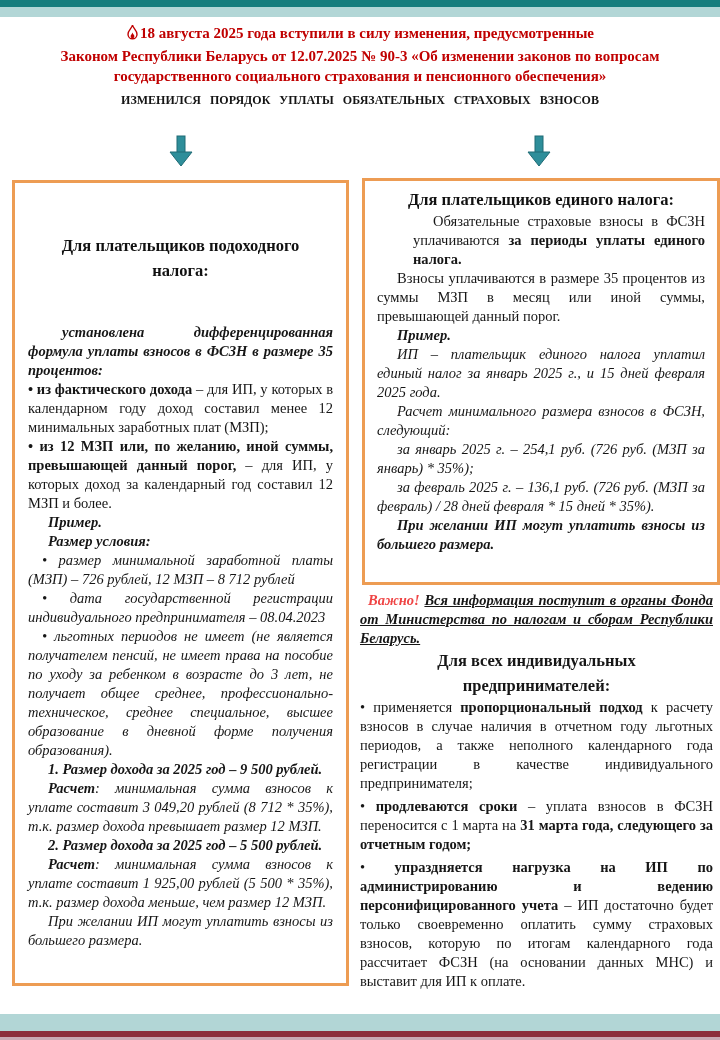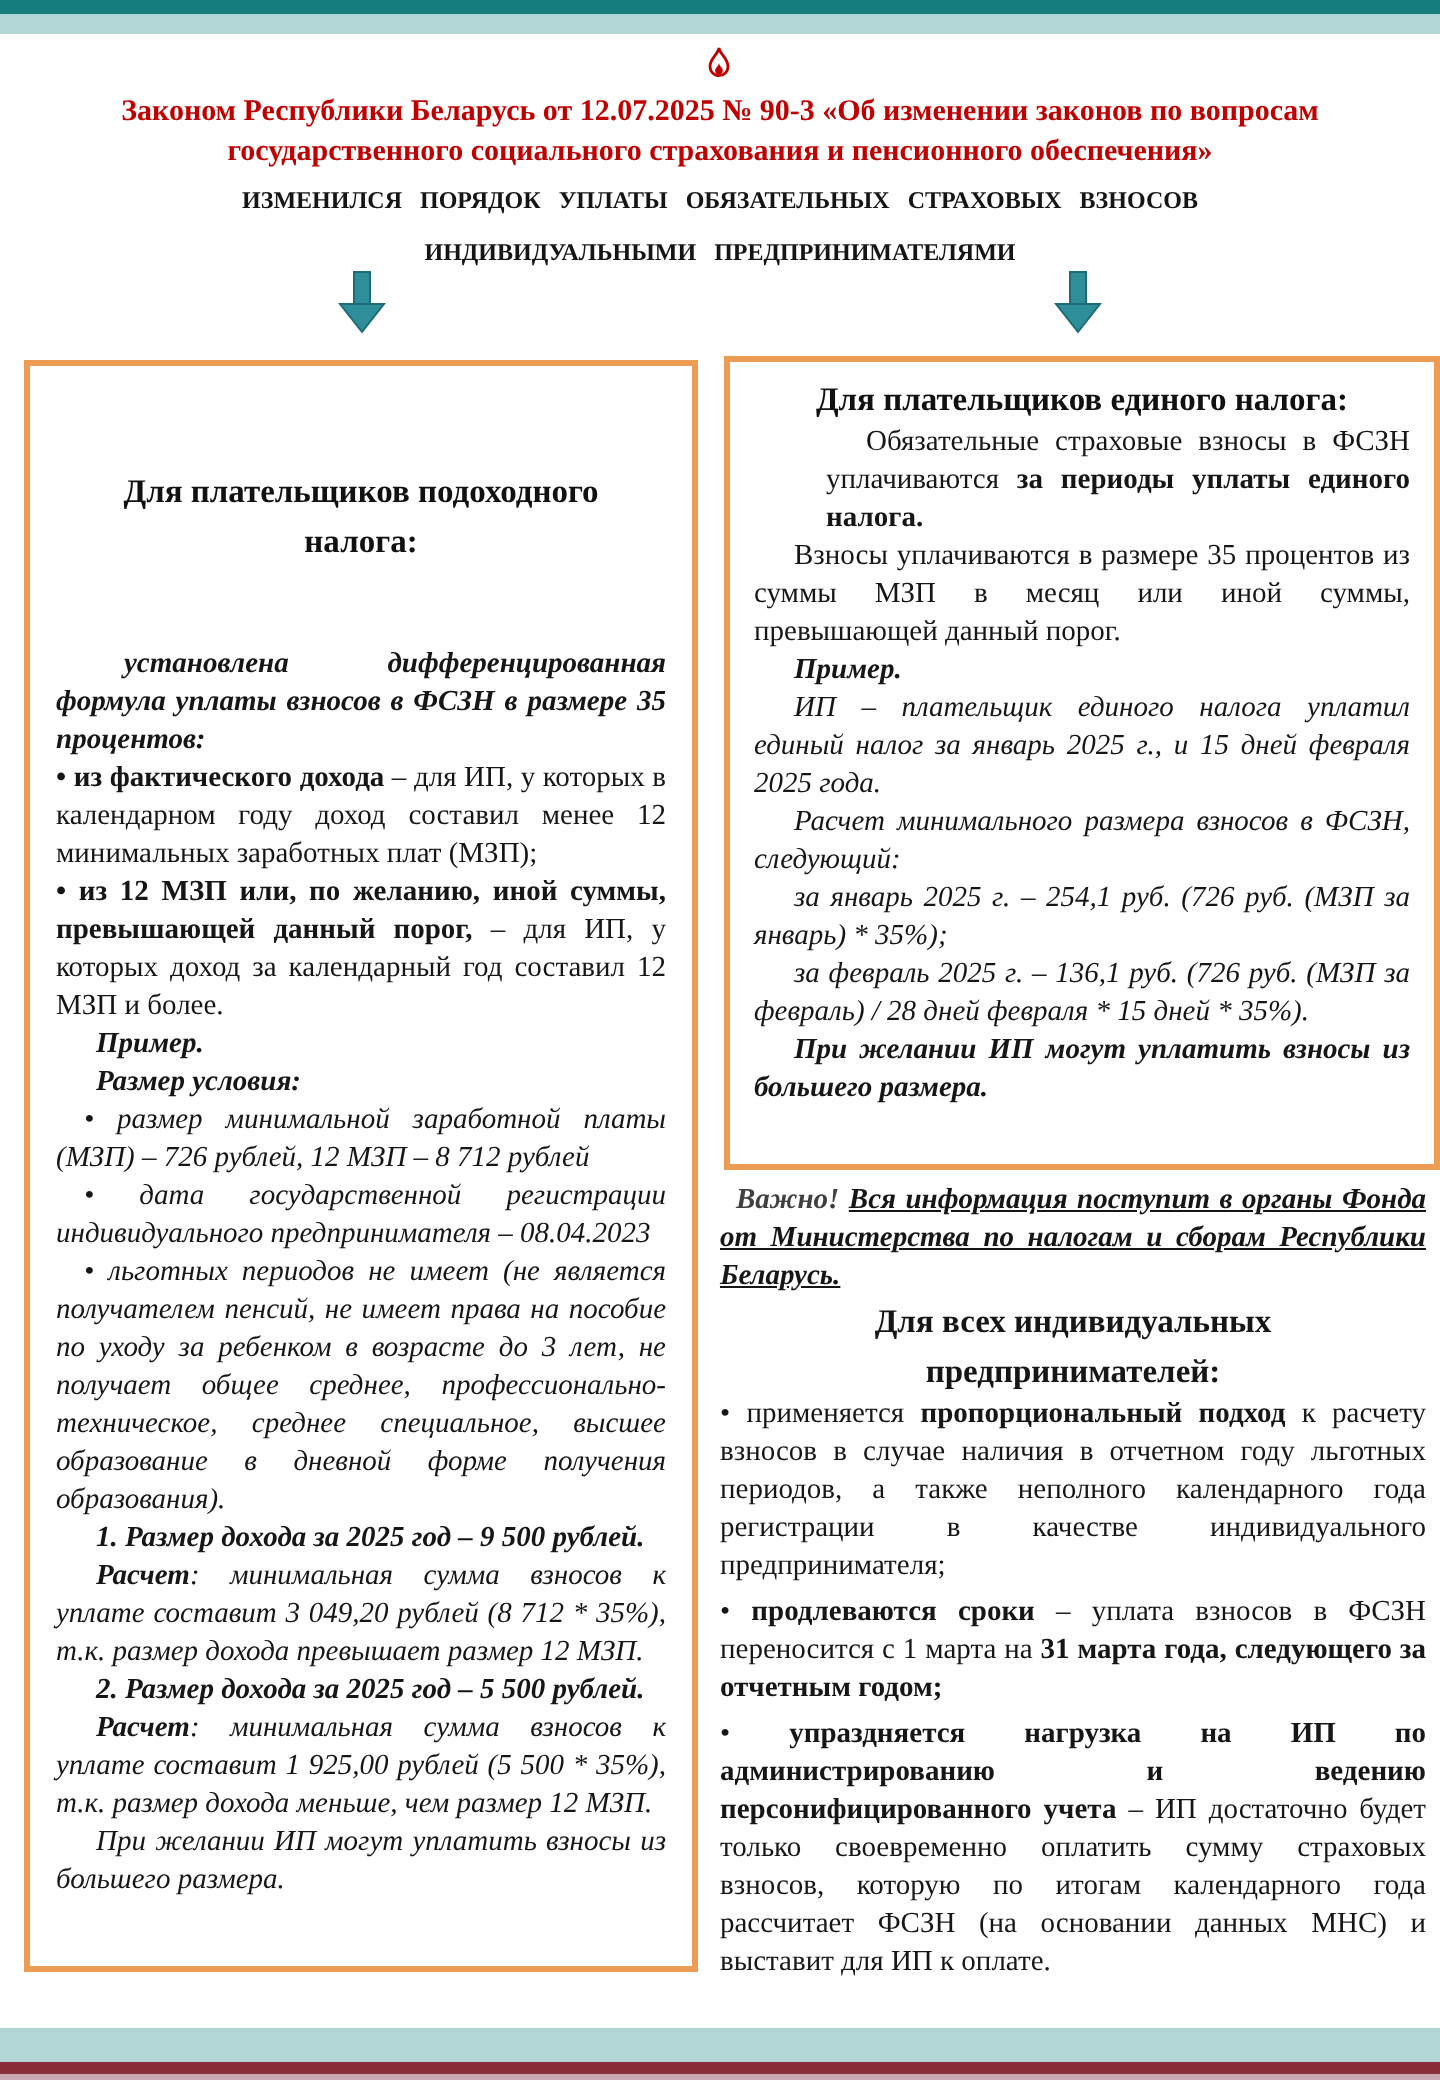--- a/index.html
+++ b/index.html
@@ -50,28 +50,27 @@
 </head>
 <body>
 
 <div class="abs bar-top-dark"></div>
 <div class="abs bar-top-light"></div>
 
 <div class="abs header">
   <div class="h-line"><span class="flame"><svg width="13" height="17" viewBox="0 0 13 17">
           <path d="M6.5 1 C6 4.2 2 6.2 2 10.2 a4.5 4.6 0 0 0 9 0 C11 6.2 7 4.2 6.5 1 Z" fill="none" stroke="#c00000" stroke-width="1.4"></path>
           <path d="M6.5 8.6 C6.2 10.2 4.6 10.9 4.6 12.2 a1.9 2 0 0 0 3.8 0 C8.4 10.9 6.8 10.2 6.5 8.6 Z" fill="#c00000"></path>
-        </svg></span></div>
+        </svg></span><span>18 августа 2025 года вступили в силу изменения, предусмотренные</span></div>
   <div class="h-line">Законом Республики Беларусь от 12.07.2025 № 90-3 «Об изменении законов по вопросам</div>
   <div class="h-line">государственного социального страхования и пенсионного обеспечения»</div>
 </div>
 
 <div class="abs main-title">
   <div>ИЗМЕНИЛСЯ  ПОРЯДОК  УПЛАТЫ  ОБЯЗАТЕЛЬНЫХ  СТРАХОВЫХ  ВЗНОСОВ</div>
-  <div>ИНДИВИДУАЛЬНЫМИ  ПРЕДПРИНИМАТЕЛЯМИ</div>
 </div>
 
 <svg class="abs arrow arrow-left" viewBox="0 0 24 33">
     <g fill="#2e8e9a" stroke="#1f6b75" stroke-width="1">
       <rect x="8" y="1" width="8" height="17"></rect>
       <polygon points="1,17 23,17 12,31"></polygon>
     </g>
   </svg>
 <svg class="abs arrow arrow-right" viewBox="0 0 24 33">
     <g fill="#2e8e9a" stroke="#1f6b75" stroke-width="1">
@@ -107,21 +106,21 @@
       <p class="para" style="text-indent: 20px;"><span class="b i">Пример.</span></p>
       <p class="para" style="text-indent: 20px;"><span class="i">ИП – плательщик единого налога уплатил единый налог за январь 2025 г., и 15 дней февраля 2025 года.</span></p>
       <p class="para" style="text-indent: 20px;"><span class="i">Расчет минимального размера взносов в ФСЗН, следующий:</span></p>
       <p class="para" style="text-indent: 20px;"><span class="i">за январь 2025 г. – 254,1 руб. (726 руб. (МЗП за январь) * 35%);</span></p>
       <p class="para" style="text-indent: 20px;"><span class="i">за февраль 2025 г. – 136,1 руб. (726 руб. (МЗП за февраль) / 28 дней февраля * 15 дней * 35%).</span></p>
       <p class="para" style="text-indent: 20px;"><span class="b i">При желании ИП могут уплатить взносы из большего размера.</span></p>
     </div>
 </div>
 
 <div class="abs right-lower">
-    <p class="para" style="text-indent: 8px;"><span class="b i" style="color: #404040; font-style: italic;">Важно!</span><span class="b"> </span><span class="b i u">Вся информация поступит в органы Фонда от Министерства по налогам и сборам Республики Беларусь.</span></p>
+    <p class="para" style="text-indent: 8px;"><span class="b i" style="color: #ef4444; font-style: italic;">Важно!</span><span class="b"> </span><span class="b i u">Вся информация поступит в органы Фонда от Министерства по налогам и сборам Республики Беларусь.</span></p>
     <p class="para center" style="font-size: 16.5px; line-height: 25px; max-width: 280px; margin-left: auto; margin-right: auto;"><span class="b">Для всех индивидуальных предпринимателей:</span></p>
     <p class="para" style="margin-top: 0;"><span>•   применяется </span><span class="b">пропорциональный подход</span><span> к расчету взносов в случае наличия в отчетном году льготных периодов, а также неполного календарного года регистрации в качестве индивидуального предпринимателя;</span></p>
     <p class="para" style="margin-top: 4px;"><span>•   </span><span class="b">продлеваются сроки</span><span> – уплата взносов в ФСЗН переносится с 1 марта на </span><span class="b">31 марта года, следующего за отчетным годом;</span></p>
     <p class="para" style="margin-top: 4px;"><span>•   </span><span class="b">упраздняется нагрузка на ИП по администрированию и ведению персонифицированного учета</span><span> – ИП достаточно будет только своевременно оплатить сумму страховых взносов, которую по итогам календарного года рассчитает ФСЗН (на основании данных МНС) и выставит для ИП к оплате.</span></p>
   </div>
 
 <div class="abs bar-bottom-light"></div>
 <div class="abs bar-bottom-maroon"></div>
 <div class="abs bar-bottom-pink"></div>
 

